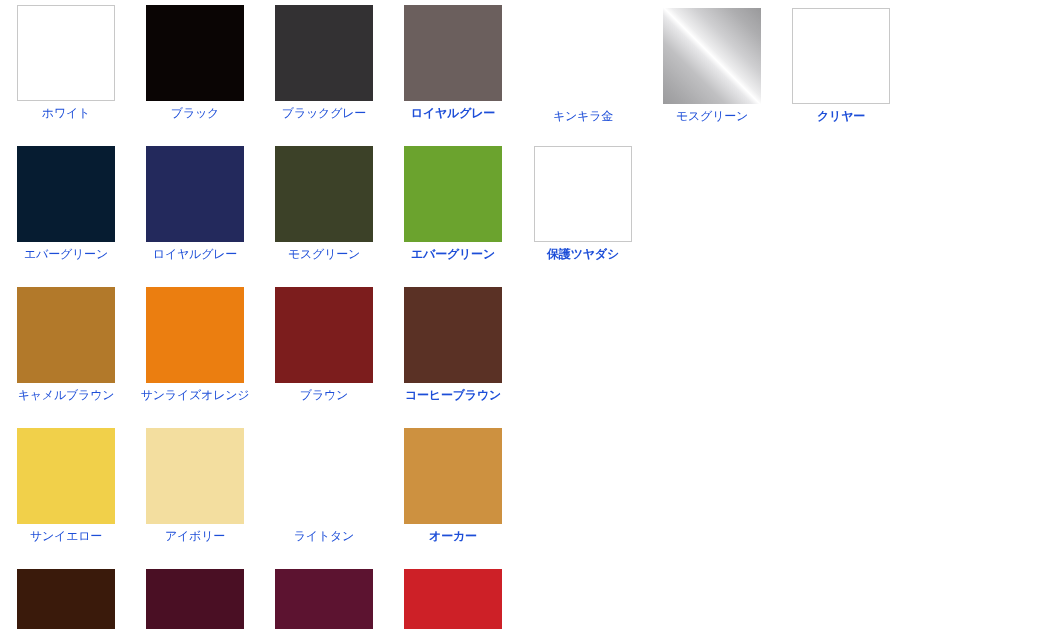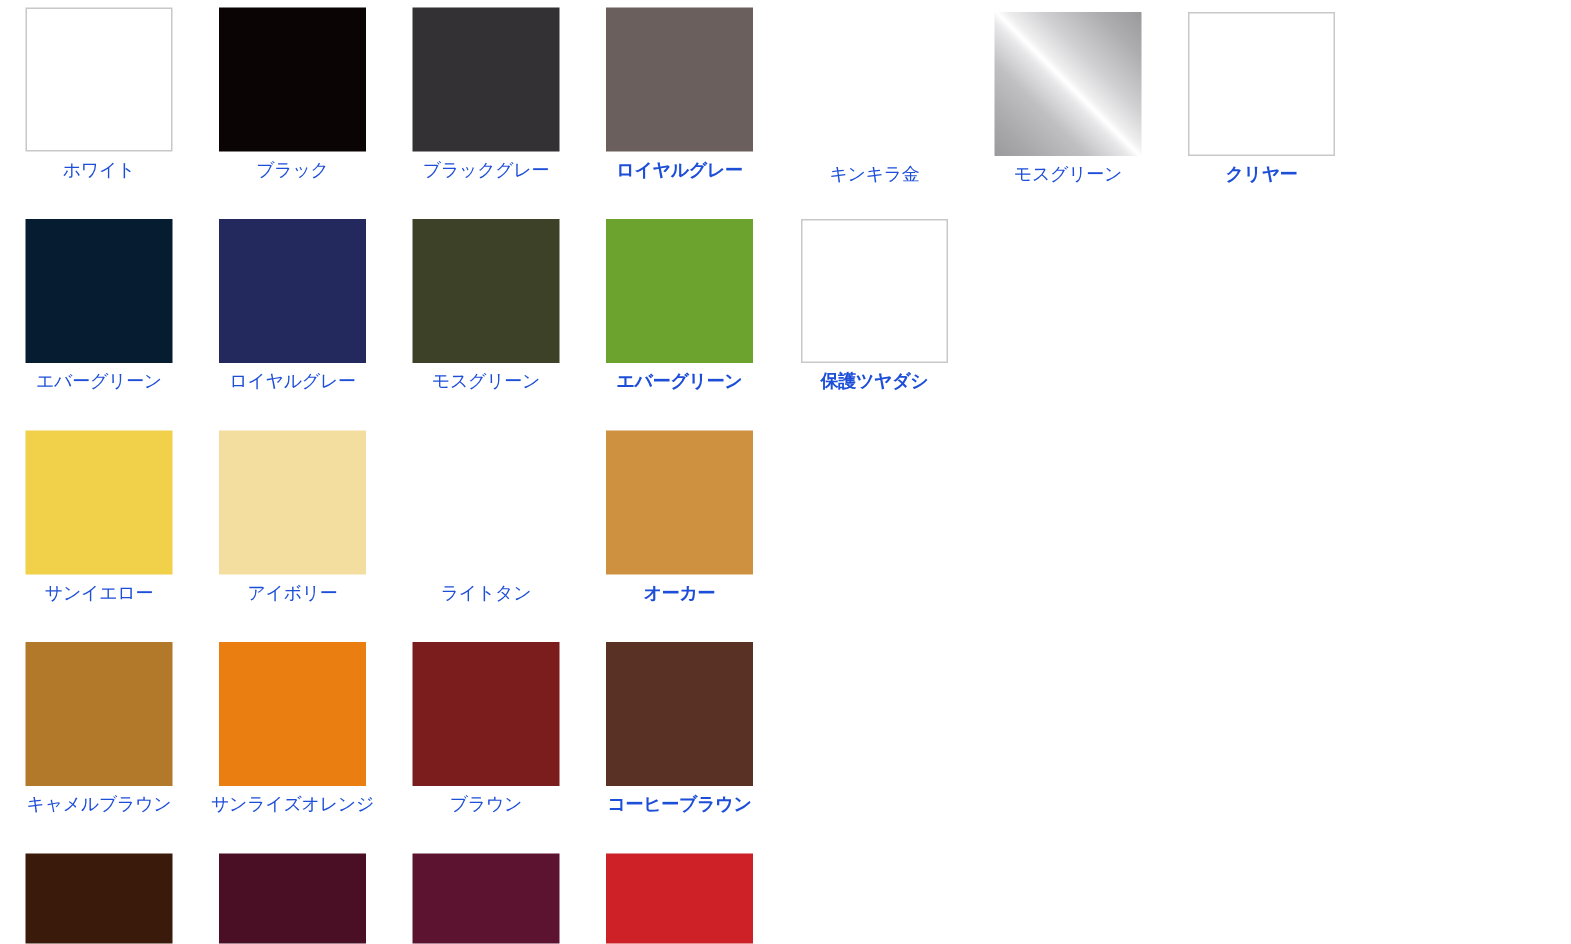--- a/index.html
+++ b/index.html
@@ -170,58 +170,58 @@
         <span class="swatch-label">モスグリーン</span>
       </div>
       <div class="swatch-cell">
         <span class="swatch-chip" style="background-color: rgb(107, 163, 46);"></span>
         <span class="swatch-label">エバーグリーン</span>
       </div>
     </div>
 
     <div class="swatch-row">
       <div class="swatch-cell">
+        <span class="swatch-chip" style="background-color: rgb(178, 121, 42);"></span>
+        <span class="swatch-label">キャメルブラウン</span>
+      </div>
+      <div class="swatch-cell">
+        <span class="swatch-chip" style="background-color: rgb(235, 126, 16);"></span>
+        <span class="swatch-label">サンライズオレンジ</span>
+      </div>
+      <div class="swatch-cell">
+        <span class="swatch-chip" style="background-color: rgb(124, 29, 29);"></span>
+        <span class="swatch-label">ブラウン</span>
+      </div>
+      <div class="swatch-cell">
+        <span class="swatch-chip" style="background-color: rgb(90, 49, 37);"></span>
+        <span class="swatch-label">コーヒーブラウン</span>
+      </div>
+    </div>
+
+    <div class="swatch-row">
+      <div class="swatch-cell">
         <span class="swatch-chip" style="background-color: rgb(241, 208, 74);"></span>
         <span class="swatch-label">サンイエロー</span>
       </div>
       <div class="swatch-cell">
         <span class="swatch-chip" style="background-color: rgb(243, 222, 159);"></span>
         <span class="swatch-label">アイボリー</span>
       </div>
       <div class="swatch-cell">
         <span class="swatch-chip"></span>
         <span class="swatch-label">ライトタン</span>
       </div>
       <div class="swatch-cell">
         <span class="swatch-chip" style="background-color: rgb(205, 145, 64);"></span>
         <span class="swatch-label">オーカー</span>
       </div>
     </div>
 
     <div class="swatch-row">
       <div class="swatch-cell">
-        <span class="swatch-chip" style="background-color: rgb(178, 121, 42);"></span>
-        <span class="swatch-label">キャメルブラウン</span>
-      </div>
-      <div class="swatch-cell">
-        <span class="swatch-chip" style="background-color: rgb(235, 126, 16);"></span>
-        <span class="swatch-label">サンライズオレンジ</span>
-      </div>
-      <div class="swatch-cell">
-        <span class="swatch-chip" style="background-color: rgb(124, 29, 29);"></span>
-        <span class="swatch-label">ブラウン</span>
-      </div>
-      <div class="swatch-cell">
-        <span class="swatch-chip" style="background-color: rgb(90, 49, 37);"></span>
-        <span class="swatch-label">コーヒーブラウン</span>
-      </div>
-    </div>
-
-    <div class="swatch-row">
-      <div class="swatch-cell">
         <span class="swatch-chip" style="background-color: rgb(58, 26, 11);"></span>
 
       </div>
       <div class="swatch-cell">
         <span class="swatch-chip" style="background-color: rgb(74, 15, 36);"></span>
 
       </div>
       <div class="swatch-cell">
         <span class="swatch-chip" style="background-color: rgb(92, 19, 48);"></span>
 

